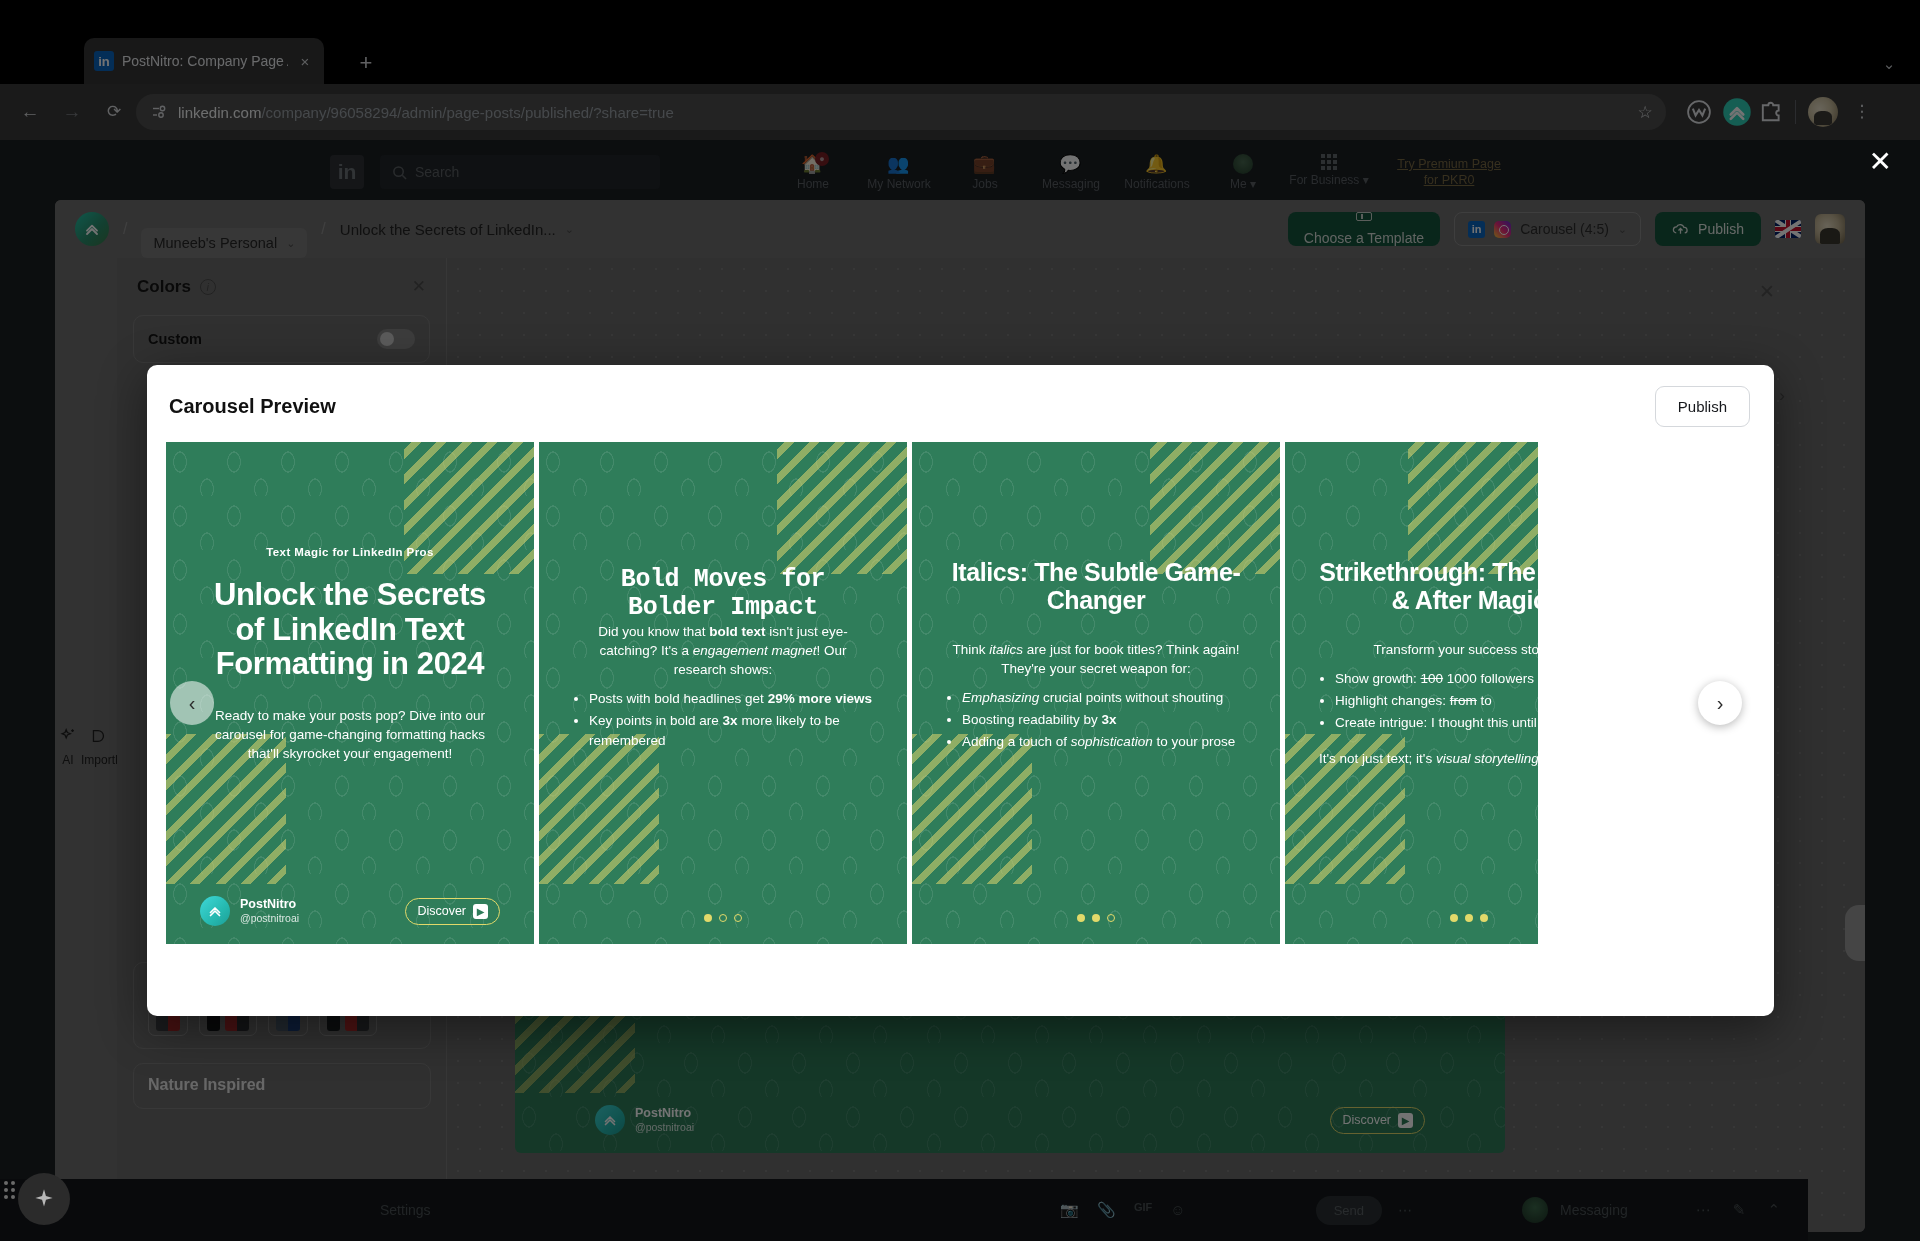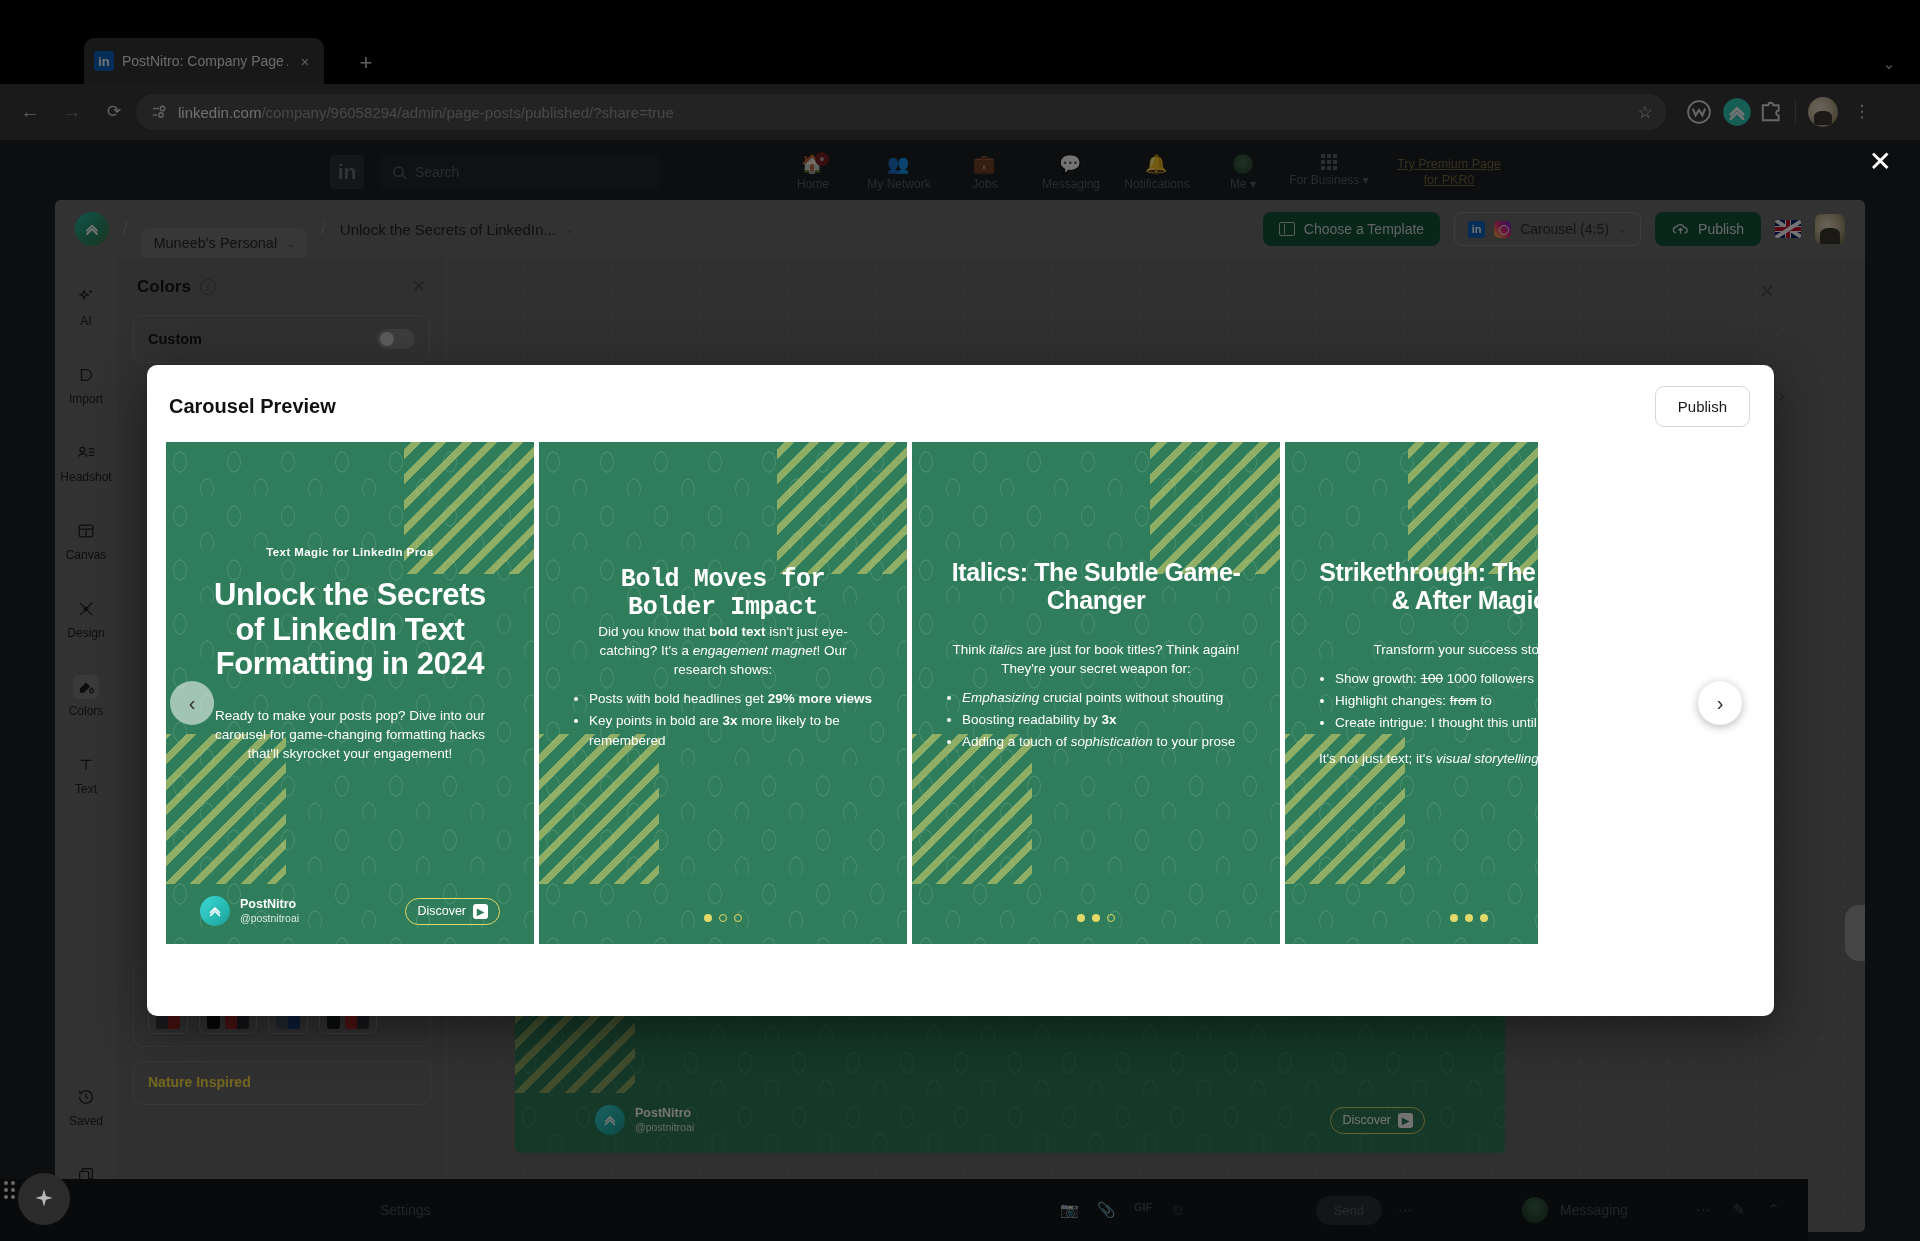--- a/index.html
+++ b/index.html
@@ -140,21 +140,21 @@
   .hdr-slash { color: #8e8e8e; margin: 0 14px; font-size: 16px; }
   .hdr-chip {
     background: #7b7b7b; border-radius: 6px; padding: 7px 12px;
     color: #262626; font-size: 14.5px; display: flex; align-items: center; gap: 9px; margin-top: 28px;
   }
   .hdr-doc { color: #242424; font-size: 15px; display: flex; align-items: center; gap: 9px; }
   .cv { color: #4a4a4a; font-size: 11px; }
   .hdr-right { margin-left: auto; display: flex; align-items: center; gap: 14px; }
   .btn-template {
     background: #14543c; color: #d7ddd9; border-radius: 8px; height: 34px;
-    display: flex; align-items: center; gap: 9px; padding: 0 16px; font-size: 14px;
+    display: flex; align-items: center; gap: 9px; padding: 0 16px; font-size: 14px; flex-direction: column;
   }
   .btn-template .ic { width: 16px; height: 14px; border: 1.6px solid #c7d0cb; border-radius: 2px; position: relative; }
   .btn-template .ic:after { content:""; position:absolute; left:4px; top:1px; bottom:1px; width:1.6px; background:#c7d0cb; }
   .chip-format {
     border: 1px solid #8a8a8a; border-radius: 8px; height: 34px;
     display: flex; align-items: center; gap: 9px; padding: 0 13px; color: #2d2d2d; font-size: 14px;
   }
   .mini-li { width: 17px; height: 17px; background: #0a66c2; border-radius: 3px;
     color: #fff; font-size: 11px; font-weight: bold; line-height: 17px; text-align: center; }
   .mini-ig { width: 17px; height: 17px; border-radius: 5px;
@@ -175,21 +175,21 @@
   .flag-cross-v { position:absolute; left:10px; top:0; width:6px; height:18px; background:#fff; }
   .flag-cross-h2 { position:absolute; left:0; top:7.4px; width:26px; height:3.2px; background:#C8102E; }
   .flag-cross-v2 { position:absolute; left:11.4px; top:0; width:3.2px; height:18px; background:#C8102E; }
   .hdr-avatar { width: 30px; height: 30px; border-radius: 6px;
     background: radial-gradient(circle at 40% 40%, #e6dcc3 0%, #c2b495 45%, #6f634a 100%); position: relative; overflow:hidden;}
   .hdr-avatar:after { content:""; position:absolute; left:5px; top:14px; width:20px; height:16px; background:#3a3830; border-radius:40% 40% 10% 10%; }
 
   
   .rail {
     position: absolute; left: 0; top: 58px; width: 62px; height: 974px;
-    background: #6f6f6f; display: flex; flex-direction: column; align-items: center;
+    background: #6f6f6f; display: flex; flex-direction: row; align-items: center;
     padding-top: 18px;
   }
   .rail-item {
     width: 62px; padding: 9px 0 6px; display: flex; flex-direction: column;
     align-items: center; gap: 5px; color: #1f1f1f; font-size: 12px; margin-bottom: 20px;
   }
   .rail-item .rico { width: 26px; height: 24px; display: flex; align-items: center; justify-content: center; }
   .rail-item.active .rico { background: #818181; border-radius: 6px; }
   .rail-spacer { flex: 1; }
 
@@ -212,21 +212,21 @@
     padding: 13px 14px; display: flex; align-items: center;
   }
   .panel-card-label { font-size: 14.5px; font-weight: bold; color: #151515; }
   .toggle {
     margin-left: auto; width: 38px; height: 20px; border-radius: 10px; background: #858585;
     position: relative;
   }
   .toggle:after { content:""; position:absolute; left:3px; top:3px; width:14px; height:14px;
     border-radius:50%; background:#c9c9c9; }
   .swatch-group { margin: 14px 16px 0; border: 1px solid #7d7d7d; border-radius: 10px; padding: 12px 14px; }
-  .swatch-group h4 { font-size: 14px; color: #fde047; margin-bottom: 12px; }
+  .swatch-group h4 { font-size: 16px; color: #e5e5e5; margin-bottom: 12px; }
   .swatch-row { display: flex; gap: 11px; }
   .swatch-pair { border: 1px solid #8a8a8a; border-radius: 7px; padding: 4px 7px; display: flex; gap: 5px; }
   .sw { width: 24px; height: 21px; border-radius: 3px; display: flex; overflow: hidden; }
   .sw i { flex: 1; display: block; }
   .swatch-group.plain { padding-bottom: 14px; }
 
   
   .canvas-area {
     position: absolute; left: 392px; top: 58px; right: 0; bottom: 0;
     background: #6b6b6b;

